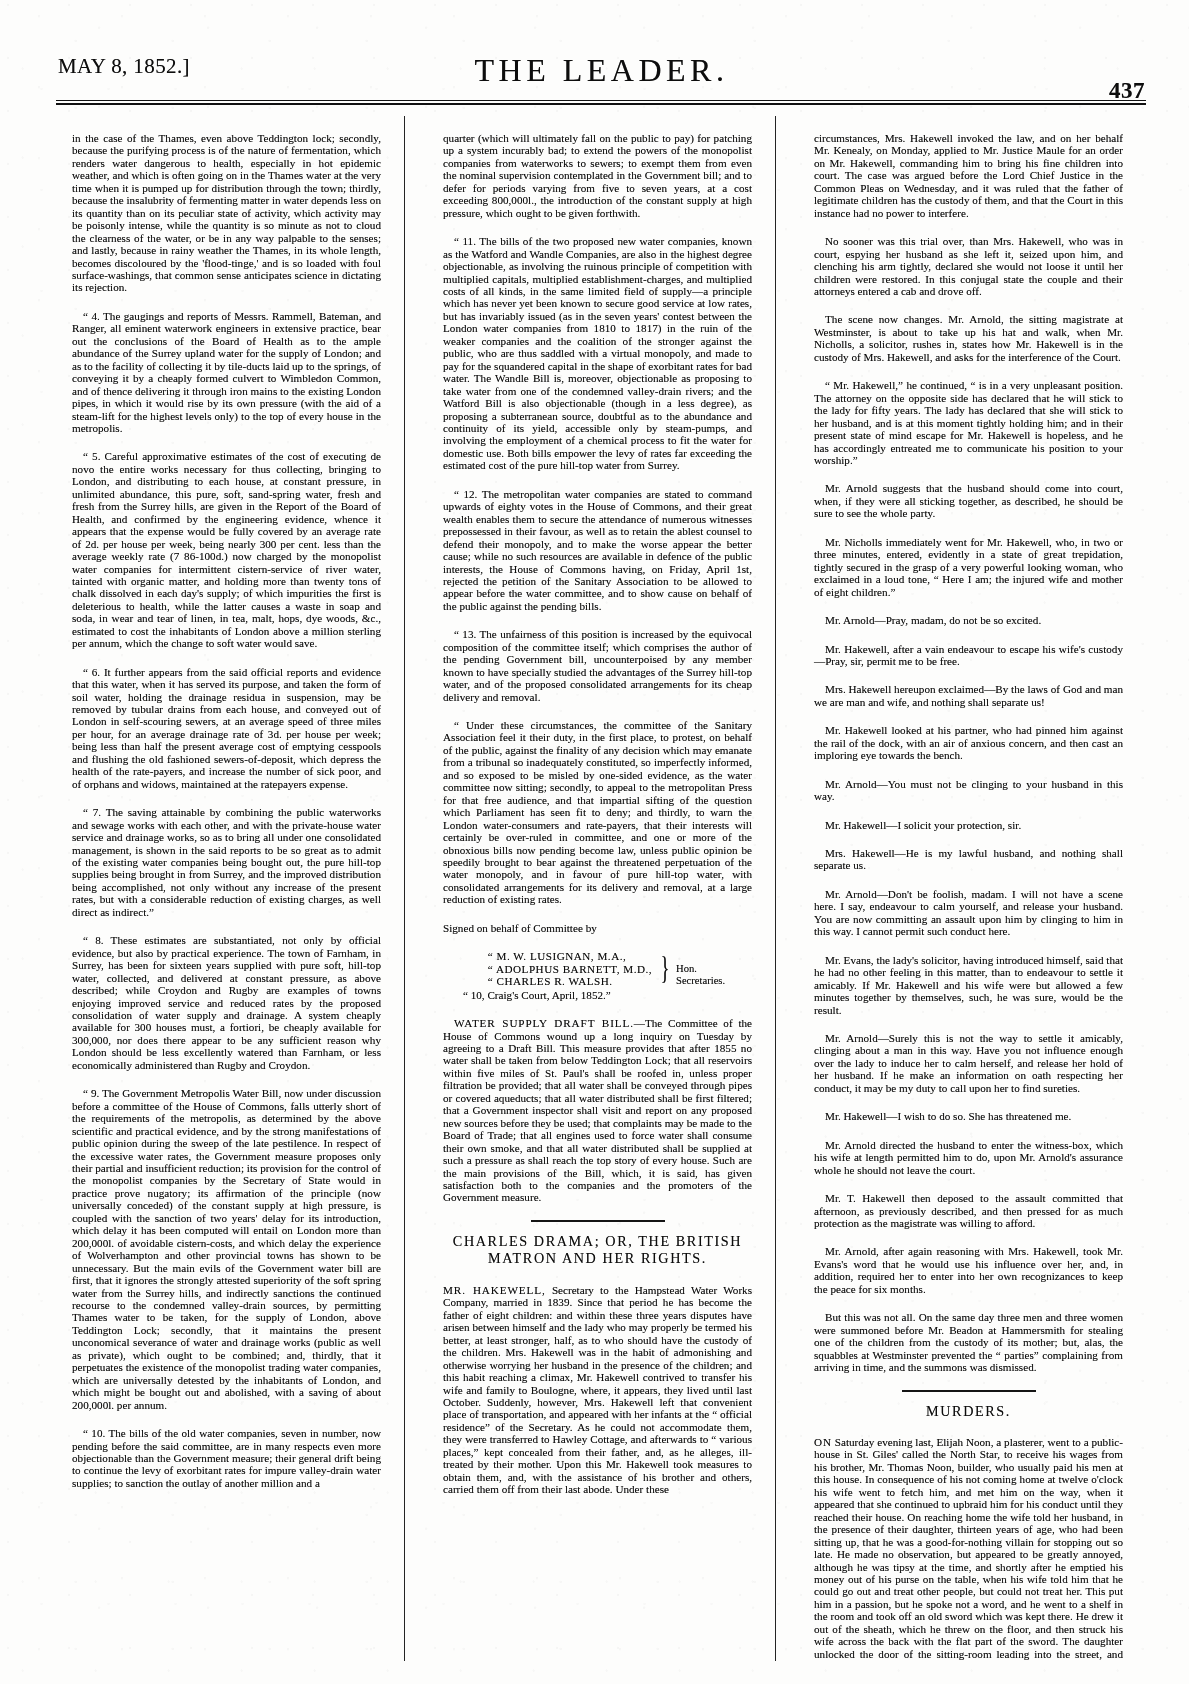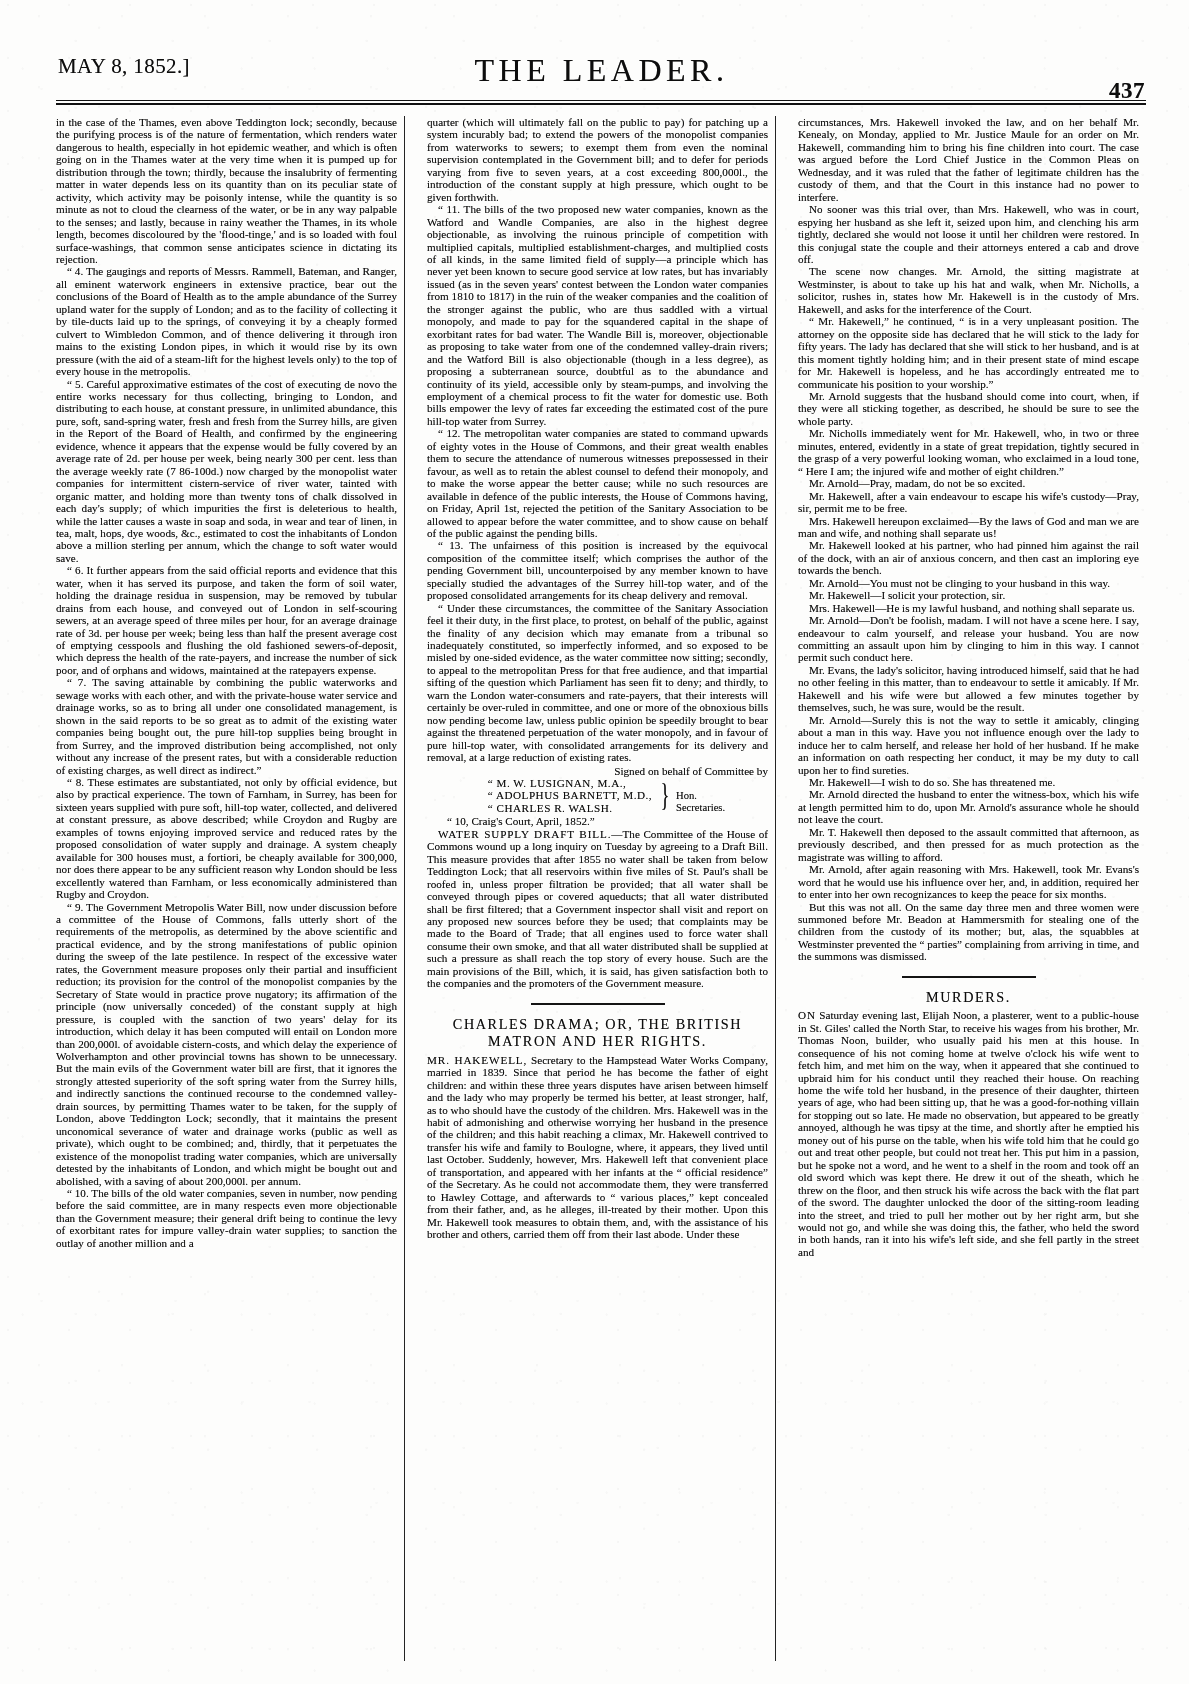--- a/index.html
+++ b/index.html
@@ -106,21 +106,21 @@
   .rule {
     width: 1px;
     background: #242424;
     margin: 0 7px;
     align-self: stretch;
     flex: 0 0 1px;
   }
 
   
   p {
-    margin: 0;
+    margin: 16px;
     text-indent: 11px;
   }
   p.noind { text-indent: 0; }
   i, em { font-style: italic; }
 
   
   .head-rule {
     width: 134px;
     height: 2px;
     background: #141414;
@@ -138,21 +138,21 @@
 
   
   .sc-head {
     font-variant: small-caps;
     letter-spacing: .9px;
   }
 
   
   .sig-line {
     text-indent: 0;
-    text-align: right;
+    text-align: left;
     margin-top: 1px;
   }
   .sig-table {
     display: flex;
     justify-content: center;
     align-items: center;
     margin-top: 0;
   }
   .sig-names {
     text-align: left;

